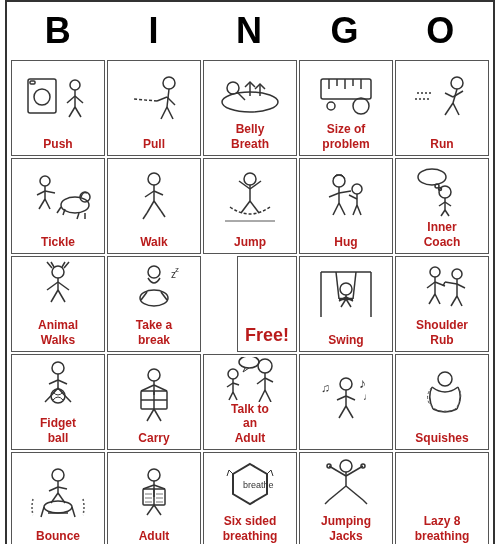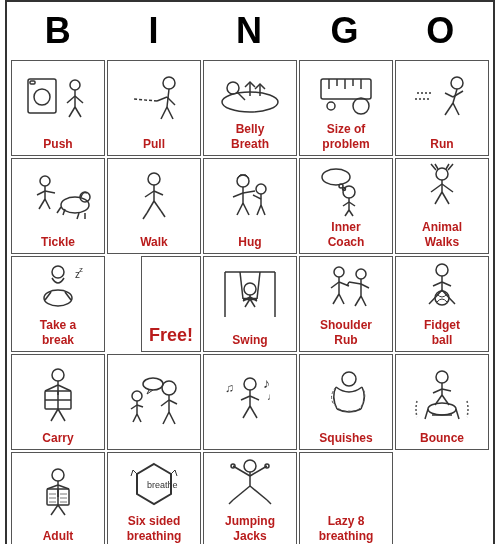--- a/index.html
+++ b/index.html
@@ -207,20 +207,38 @@
     <line x1="28" y1="44" x2="24" y2="50" stroke="#333"></line>
     <line x1="42" y1="42" x2="46" y2="48" stroke="#333"></line>
   </svg>
         </div>
       <div class="cell-label">Walk</div>
     </div>
       <div class="bingo-cell">
       <div class="cell-icon">
           <svg viewBox="0 0 70 58" xmlns="http://www.w3.org/2000/svg" fill="none" stroke="#333" stroke-width="1.5">
 
+    <circle cx="35" cy="10" r="6" stroke="#333"></circle>
+    <line x1="35" y1="16" x2="35" y2="32" stroke="#333"></line>
+    <line x1="35" y1="20" x2="24" y2="12" stroke="#333"></line>
+    <line x1="35" y1="20" x2="46" y2="12" stroke="#333"></line>
+    <line x1="35" y1="32" x2="26" y2="44" stroke="#333"></line>
+    <line x1="35" y1="32" x2="44" y2="44" stroke="#333"></line>
+
+    <path d="M15,38 Q35,52 55,38" stroke="#333" stroke-dasharray="3,2"></path>
+
+    <line x1="10" y1="52" x2="60" y2="52" stroke="#555" stroke-width="1"></line>
+  </svg>
+        </div>
+      <div class="cell-label">Jump</div>
+    </div>
+      <div class="bingo-cell">
+      <div class="cell-icon">
+          <svg viewBox="0 0 70 58" xmlns="http://www.w3.org/2000/svg" fill="none" stroke="#333" stroke-width="1.5">
+
     <circle cx="28" cy="12" r="6" stroke="#333"></circle>
 
     <path d="M22,10 Q25,4 28,6 Q31,4 34,10" stroke="#333" stroke-width="1"></path>
     <line x1="28" y1="18" x2="28" y2="34" stroke="#333"></line>
     <line x1="28" y1="24" x2="40" y2="22" stroke="#333"></line>
     <line x1="28" y1="24" x2="18" y2="28" stroke="#333"></line>
     <line x1="28" y1="34" x2="22" y2="46" stroke="#333"></line>
     <line x1="28" y1="34" x2="34" y2="46" stroke="#333"></line>
 
     <circle cx="46" cy="20" r="5" stroke="#333"></circle>
@@ -386,20 +404,21 @@
     <line x1="50" y1="23" x2="50" y2="40" stroke="#333"></line>
     <line x1="50" y1="28" x2="42" y2="34" stroke="#333"></line>
     <line x1="50" y1="28" x2="58" y2="32" stroke="#333"></line>
     <line x1="50" y1="40" x2="44" y2="52" stroke="#333"></line>
     <line x1="50" y1="40" x2="56" y2="52" stroke="#333"></line>
 
     <ellipse cx="34" cy="12" rx="10" ry="6" stroke="#333"></ellipse>
     <polyline points="30,18 28,22 34,18" stroke="#333" stroke-width="1"></polyline>
   </svg>
         </div>
+      <div class="cell-label">Talk to<br>an<br>Adult</div>
     </div>
       <div class="bingo-cell">
       <div class="cell-icon">
           <svg viewBox="0 0 70 58" xmlns="http://www.w3.org/2000/svg" fill="none" stroke="#333" stroke-width="1.5">
 
     <circle cx="35" cy="12" r="6" stroke="#333"></circle>
     <line x1="35" y1="18" x2="35" y2="34" stroke="#333"></line>
     <line x1="35" y1="24" x2="26" y2="28" stroke="#333"></line>
     <line x1="35" y1="24" x2="44" y2="28" stroke="#333"></line>
     <line x1="35" y1="34" x2="28" y2="46" stroke="#333"></line>

